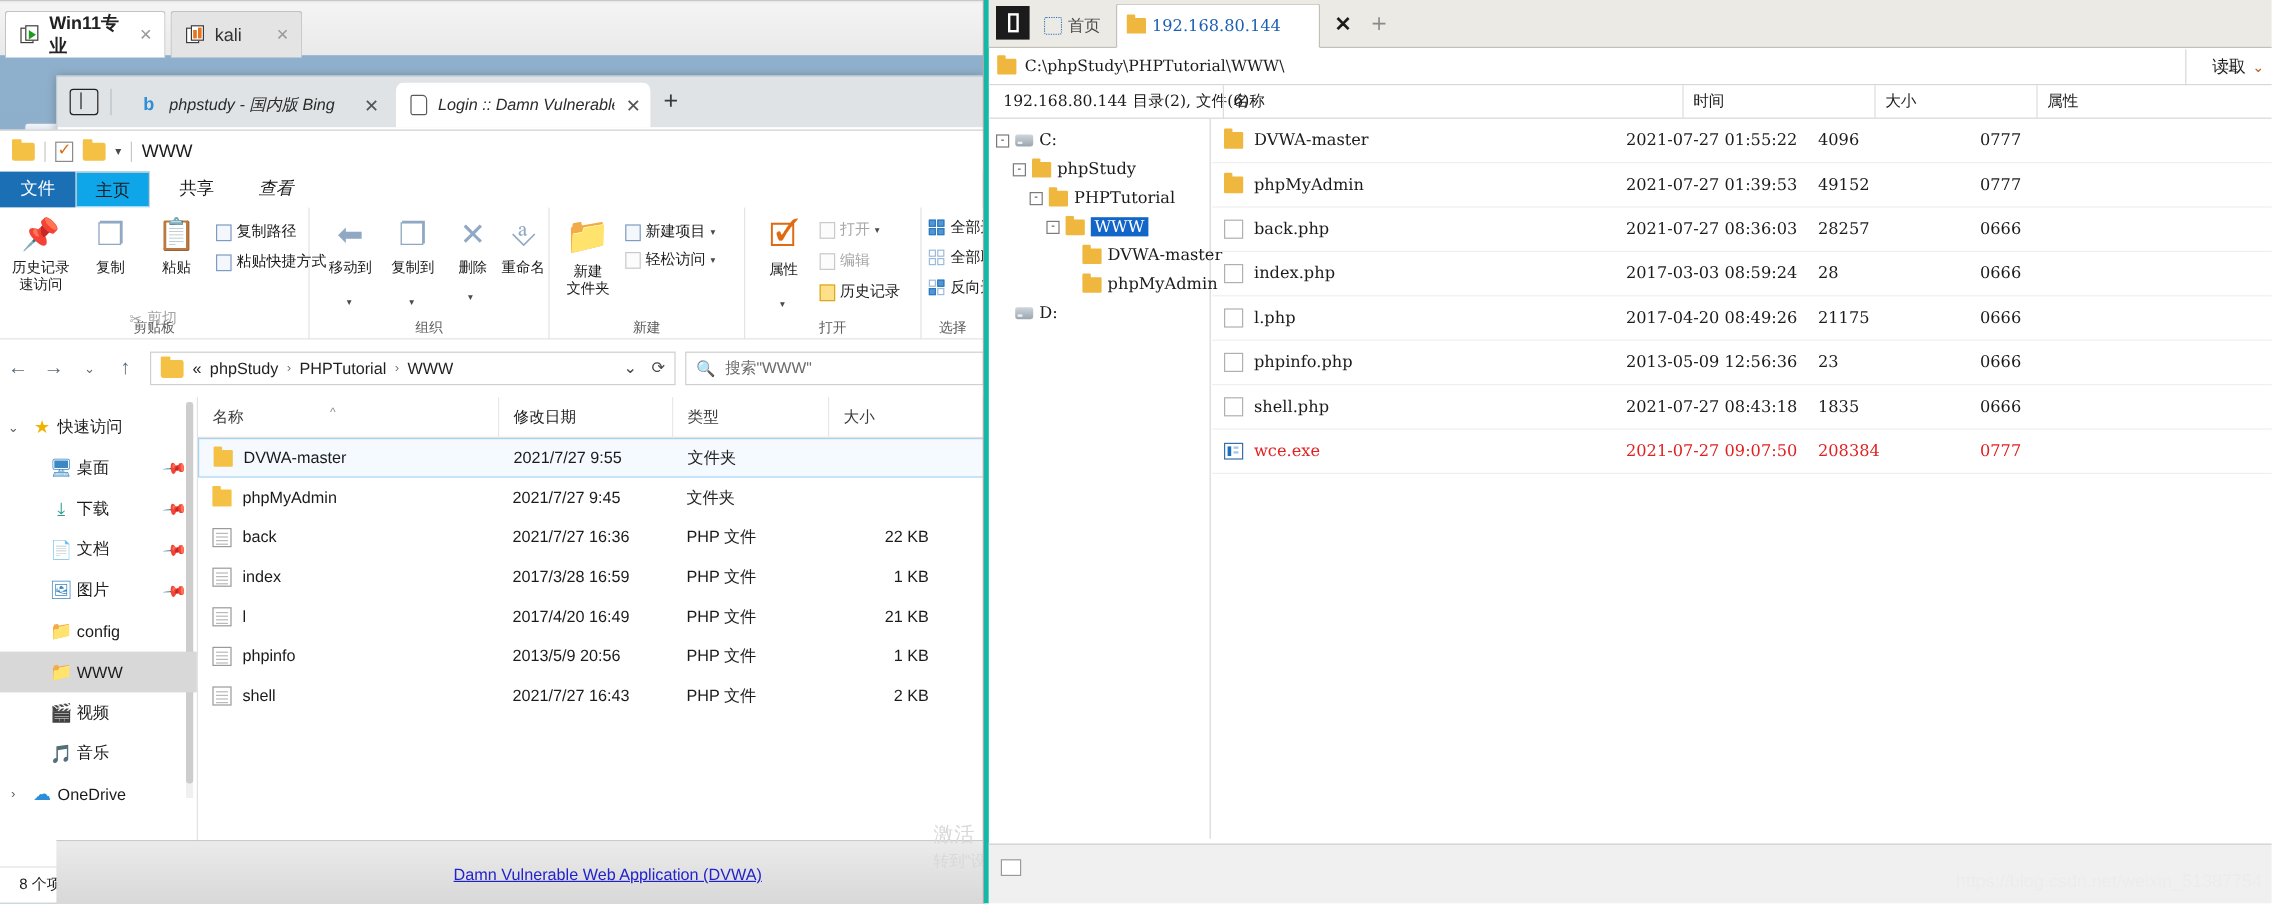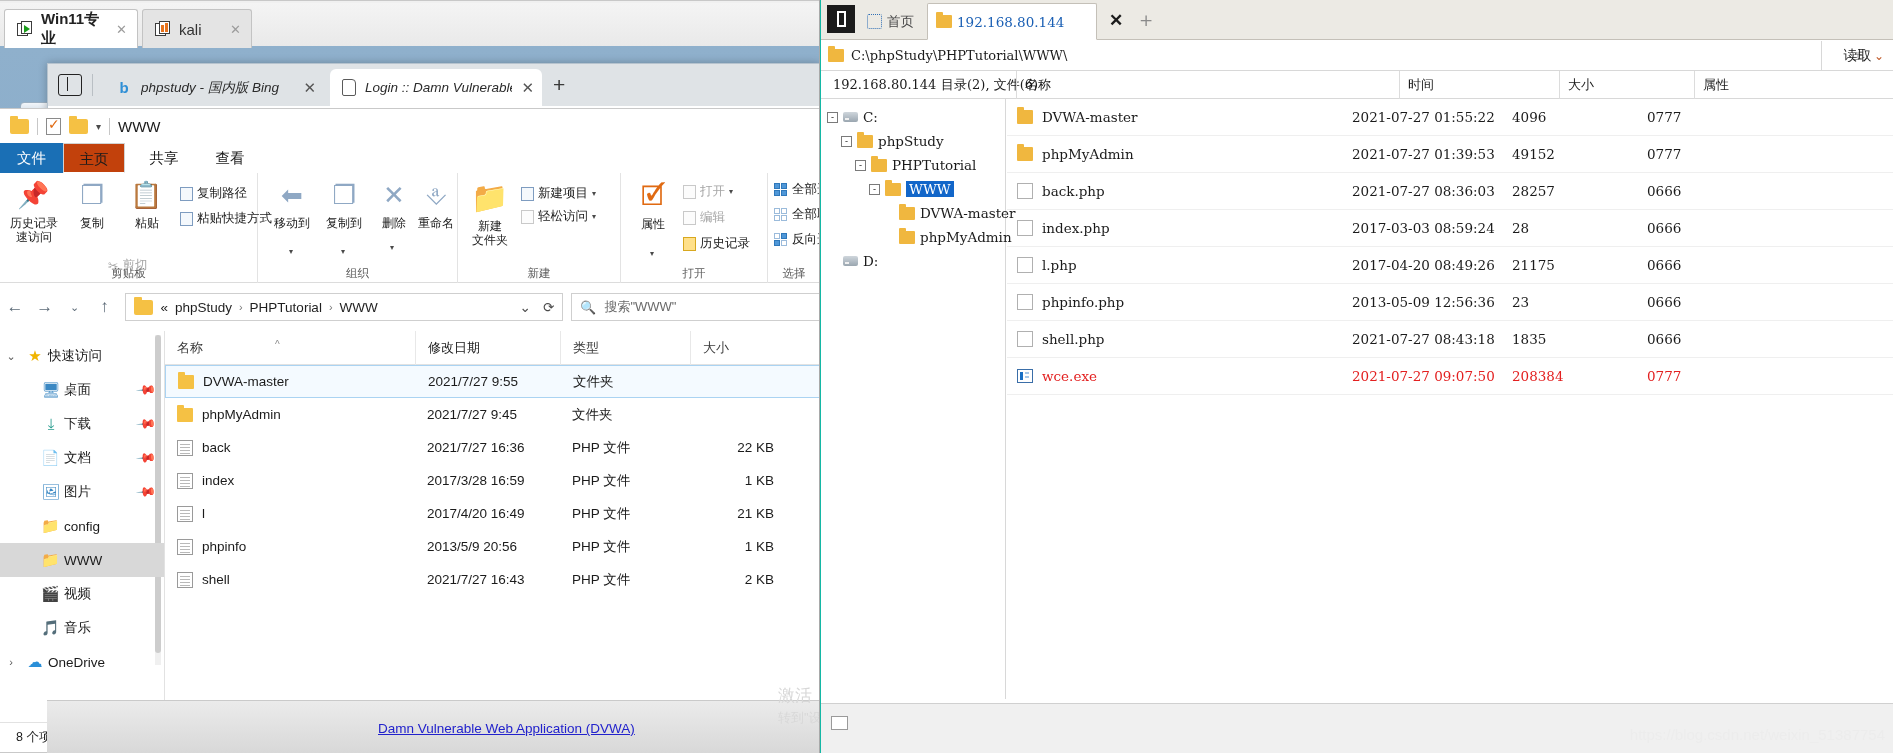--- a/index.html
+++ b/index.html
@@ -71,23 +71,23 @@
   .folder-ico:before{content:"";position:absolute;left:0;top:-3px;width:8px;height:4px;background:#f5c144;border-radius:1px 1px 0 0;}
   .vsep { width:1px; height:17px; background:#c7c7c7; }
   .chk-ico { width:15px; height:17px; border:1.4px solid #8a8a8a; background:#fff; position:relative; flex:0 0 15px;}
   .chk-ico:after{content:"✓"; position:absolute; left:1px; top:-3px; font-size:14px; color:#e06a12;}
   .caret { font-size:10px; color:#4a4a4a; }
 
   .fe-ribtabs { position:absolute; left:0; top:34px; width:820px; height:30px; }
   .rt { position:absolute; top:0; height:30px; line-height:30px; font-size:14.5px;
      text-align:center; color:#1b1b1b;}
   .rt.file { left:0; width:63px; background:#1a6fb5; color:#fff; }
-  .rt.home { left:63px; width:62px; background:#c2410c; border:1px solid #d2d2d2; border-bottom:1px solid #fff; }
+  .rt.home { left:63px; width:62px; background:#0ea5e9; border:1px solid #d2d2d2; border-bottom:1px solid #fff; }
   .rt.share{ left:133px; width:62px; }
-  .rt.view { left:199px; width:62px; }
+  .rt.view { left:199px; width:62px;font-style:italic; }
 
   .fe-ribbon { position:absolute; left:0; top:64px; width:820px; height:110px;
      background:#fff; border-bottom:1px solid #dcdcdc; }
   .rgrp { position:absolute; top:0; height:110px; border-right:1px solid #e3e3e3; }
   .rgl { position:absolute; bottom:2px; width:100%; text-align:center; font-size:11.5px; color:#5a5a5a; }
   .bigbtn { position:absolute; top:5px; width:60px; text-align:center; }
   .bigbtn .gl { font-size:26px; line-height:34px; color:#8fa8c4; display:block; height:38px;}
   .bigbtn .tx { font-size:12px; color:#1b1b1b; line-height:14px; display:block; }
   .smbtn { position:absolute; font-size:12.5px; color:#1b1b1b; white-space:nowrap;
      display:flex; align-items:center; gap:4px; }
@@ -158,21 +158,21 @@
   
   .page-strip { position:absolute; left:47px; top:700px; width:773px; height:53px;
      background:linear-gradient(#ebebeb,#d8d8d8); border-top:1px solid #cacaca;}
   .dvwa-link { position:absolute; left:378px; top:721px; font-size:13.5px; color:#2222cc;
      text-decoration:underline; }
   .activate-wm { position:absolute; left:778px; top:685px; width:120px; font-size:17px;
      color:#d8d8d8; line-height:22px; }
 
   
   .rt-app { position:absolute; left:820px; top:0; width:1073px; height:753px;
-     background:#ffffff; border-left:1px solid #14b8a6;
+     background:#ffffff; border-left:4px solid #14b8a6;
      font-family:"DejaVu Serif","Liberation Serif",serif; }
   .rt-tabbar { position:absolute; left:0; top:0; width:1073px; height:40px;
      background:#eceae4; border-bottom:1px solid #c4c0b8; }
   .rt-logo { position:absolute; left:6px; top:5px; width:28px; height:28px;
      background:#1b1b1b; display:flex; align-items:center; justify-content:center; }
   .rt-logo i { display:block; width:9px; height:16px; border:2px solid #fff; }
   .rtab { position:absolute; top:3px; height:37px; display:flex; align-items:center; gap:5px;
      padding:0 8px; font-size:13.5px; }
   .rtab.home { left:38px; width:66px; color:#4a4a4a; }
   .rtab.cur  { left:106px; width:170px; background:#fff; color:#1a5fb4;

